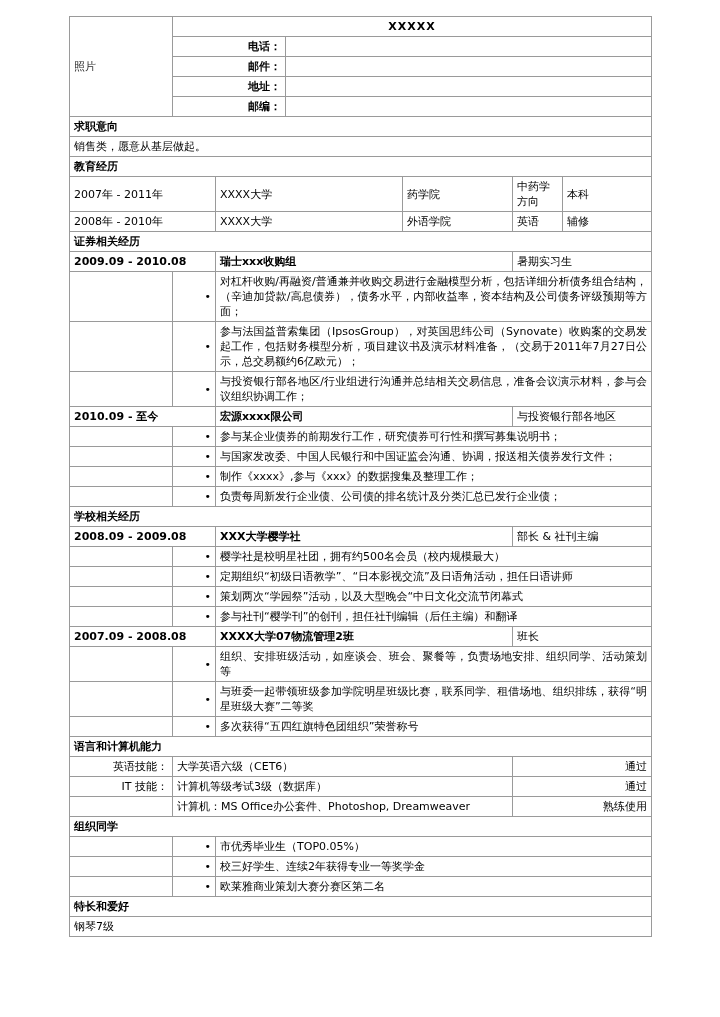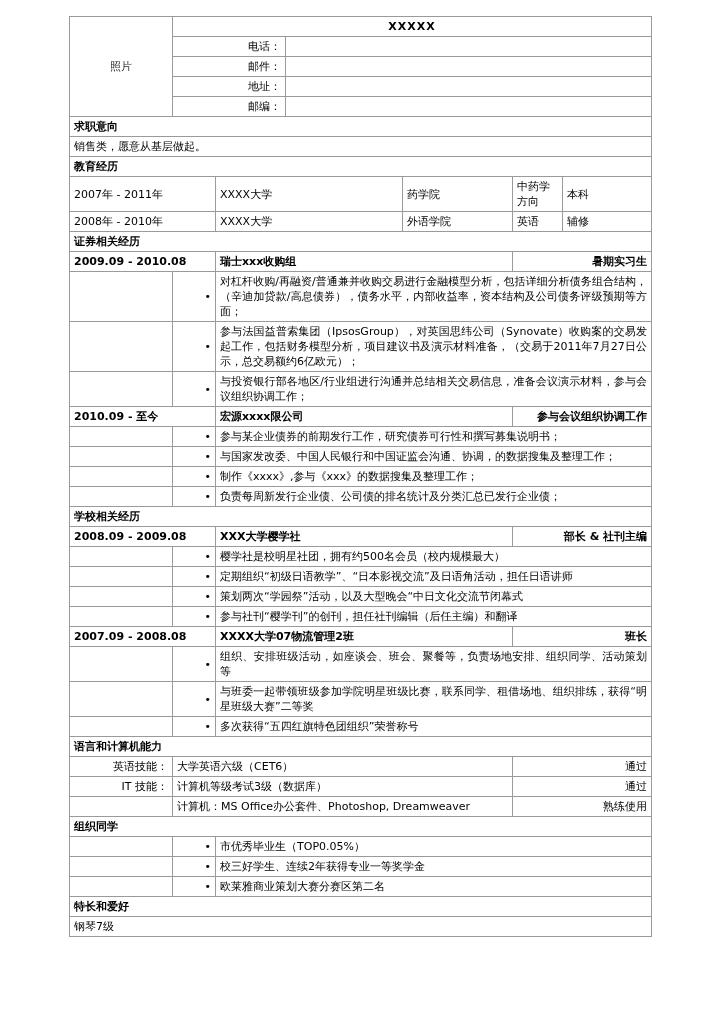--- a/index.html
+++ b/index.html
@@ -26,38 +26,38 @@
   table.resume td {
     border: 1px solid #9a9a9a;
     padding: 2px 4px;
     font-size: 11px;
     line-height: 15px;
     vertical-align: middle;
     background: #fff;
   }
   
   .photo-cell {
-    text-align: center;
+    text-align: left;
     vertical-align: middle;
     font-size: 12px;
     color: #2b2b2b;
   }
   .name-cell {
     text-align: center;
     font-size: 22px;
     font-weight: bold;
     letter-spacing: 1px;
     padding: 4px 0 6px 0;
     vertical-align: middle;
     margin-top: 35px;
   }
   .contact-label {
     background: #f2f2f2;
     text-align: right;
-    font-weight: normal;
+    font-weight: bold;
     font-size: 11.5px;
     padding-right: 6px;
   }
   .contact-value { background: #fff; }
   
   .section-bar {
     background: #f2f2f2;
     font-weight: bold;
     font-size: 12.5px;
     padding: 3px 5px;
@@ -70,23 +70,23 @@
     font-size: 11px;
     padding-left: 5px;
     margin-left: 17px;
   }
   .entry-org {
     font-weight: bold;
     font-size: 11.5px;
     padding-left: 6px;
   }
   .entry-title {
-    font-weight: bold;
+    font-weight: normal;
     font-size: 11.5px;
-    text-align: right;
+    text-align: left;
     padding-right: 5px;
   }
   
   .bullet-mark {
     text-align: right;
     padding-right: 5px;
     font-size: 11px;
     vertical-align: middle;
   }
   .bullet-text {
@@ -189,31 +189,31 @@
     </tr>
     <tr>
       <td class="empty-cell"></td>
       <td class="bullet-mark">•</td>
       <td class="bullet-text" colspan="5">与投资银行部各地区/行业组进行沟通并总结相关交易信息，准备会议演示材料，参与会议组织协调工作；</td>
     </tr>
 
     <tr>
       <td class="entry-date" colspan="2">2010.09 -  至今</td>
       <td class="entry-org" colspan="3">宏源xxxx限公司</td>
-      <td class="entry-title" colspan="2">参与会议组织协调工作</td>
+      <td class="entry-title" colspan="2">与投资银行部各地区</td>
     </tr>
     <tr>
       <td class="empty-cell"></td>
       <td class="bullet-mark">•</td>
       <td class="bullet-text" colspan="5">参与某企业债券的前期发行工作，研究债券可行性和撰写募集说明书；</td>
     </tr>
     <tr>
       <td class="empty-cell"></td>
       <td class="bullet-mark">•</td>
-      <td class="bullet-text" colspan="5">与国家发改委、中国人民银行和中国证监会沟通、协调，的数据搜集及整理工作；</td>
+      <td class="bullet-text" colspan="5">与国家发改委、中国人民银行和中国证监会沟通、协调，报送相关债券发行文件；</td>
     </tr>
     <tr>
       <td class="empty-cell"></td>
       <td class="bullet-mark">•</td>
       <td class="bullet-text" colspan="5">制作《xxxx》,参与《xxx》的数据搜集及整理工作；</td>
     </tr>
     <tr>
       <td class="empty-cell"></td>
       <td class="bullet-mark">•</td>
       <td class="bullet-text" colspan="5">负责每周新发行企业债、公司债的排名统计及分类汇总已发行企业债；</td>

